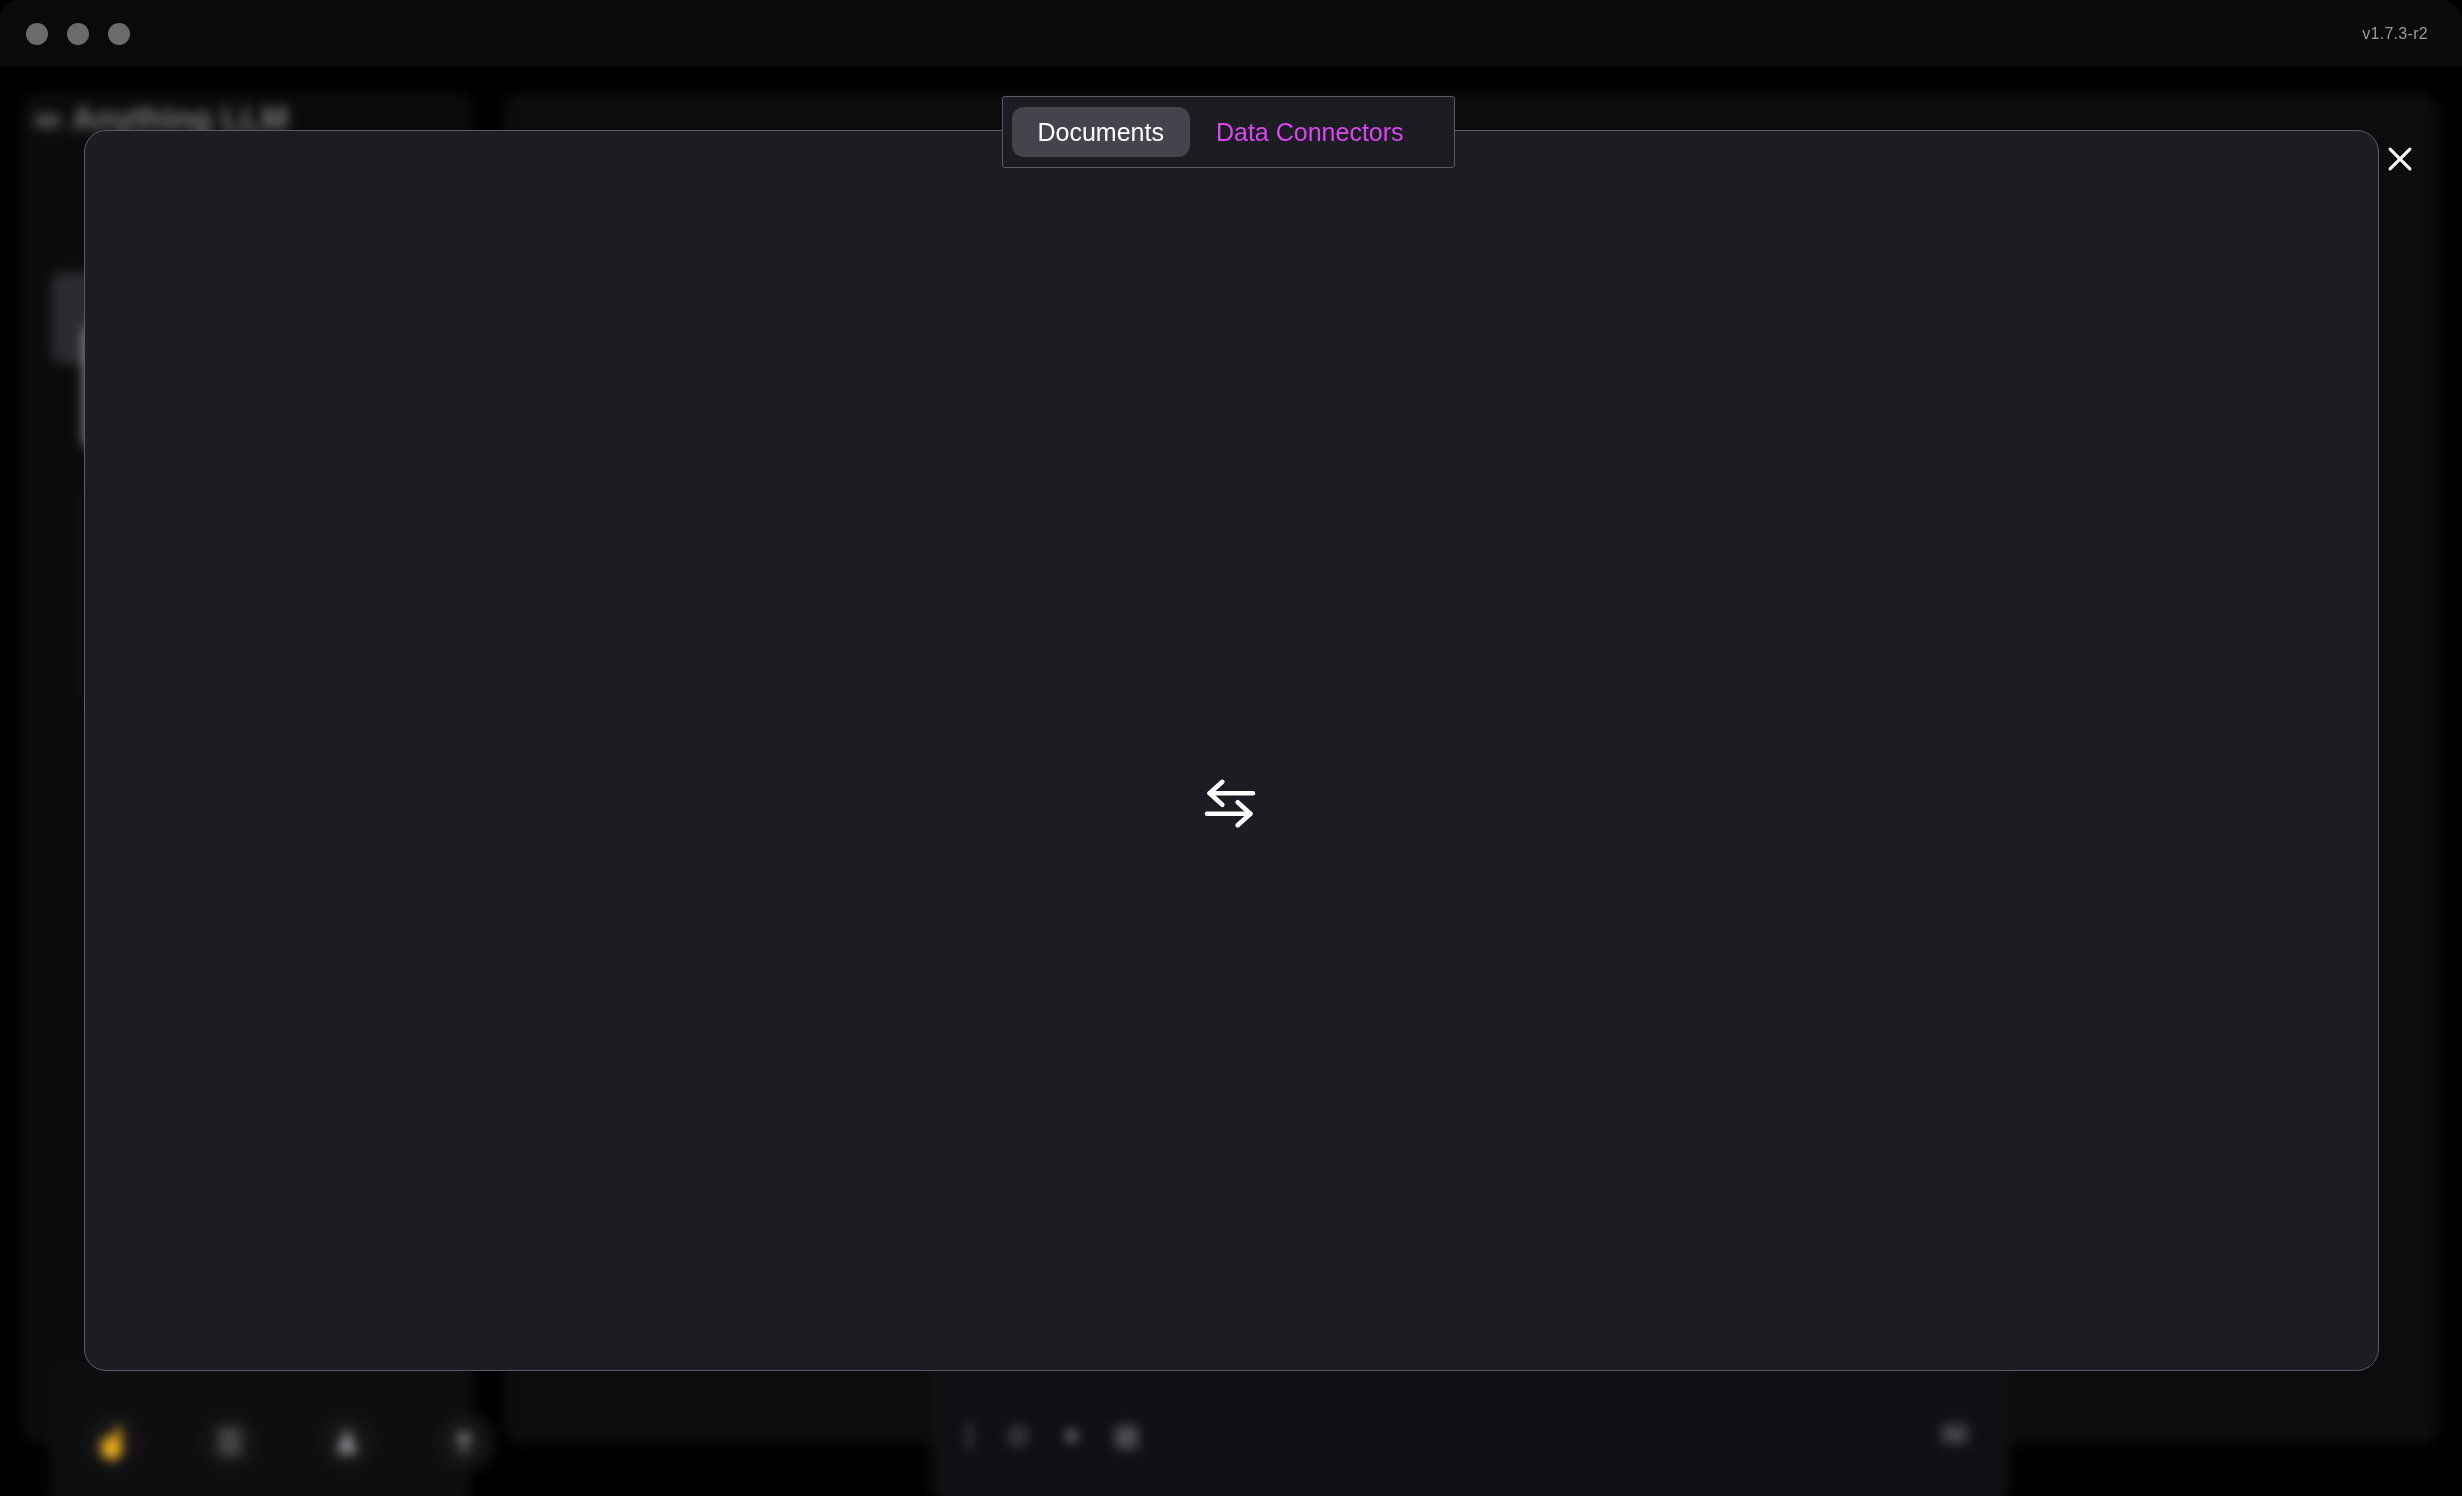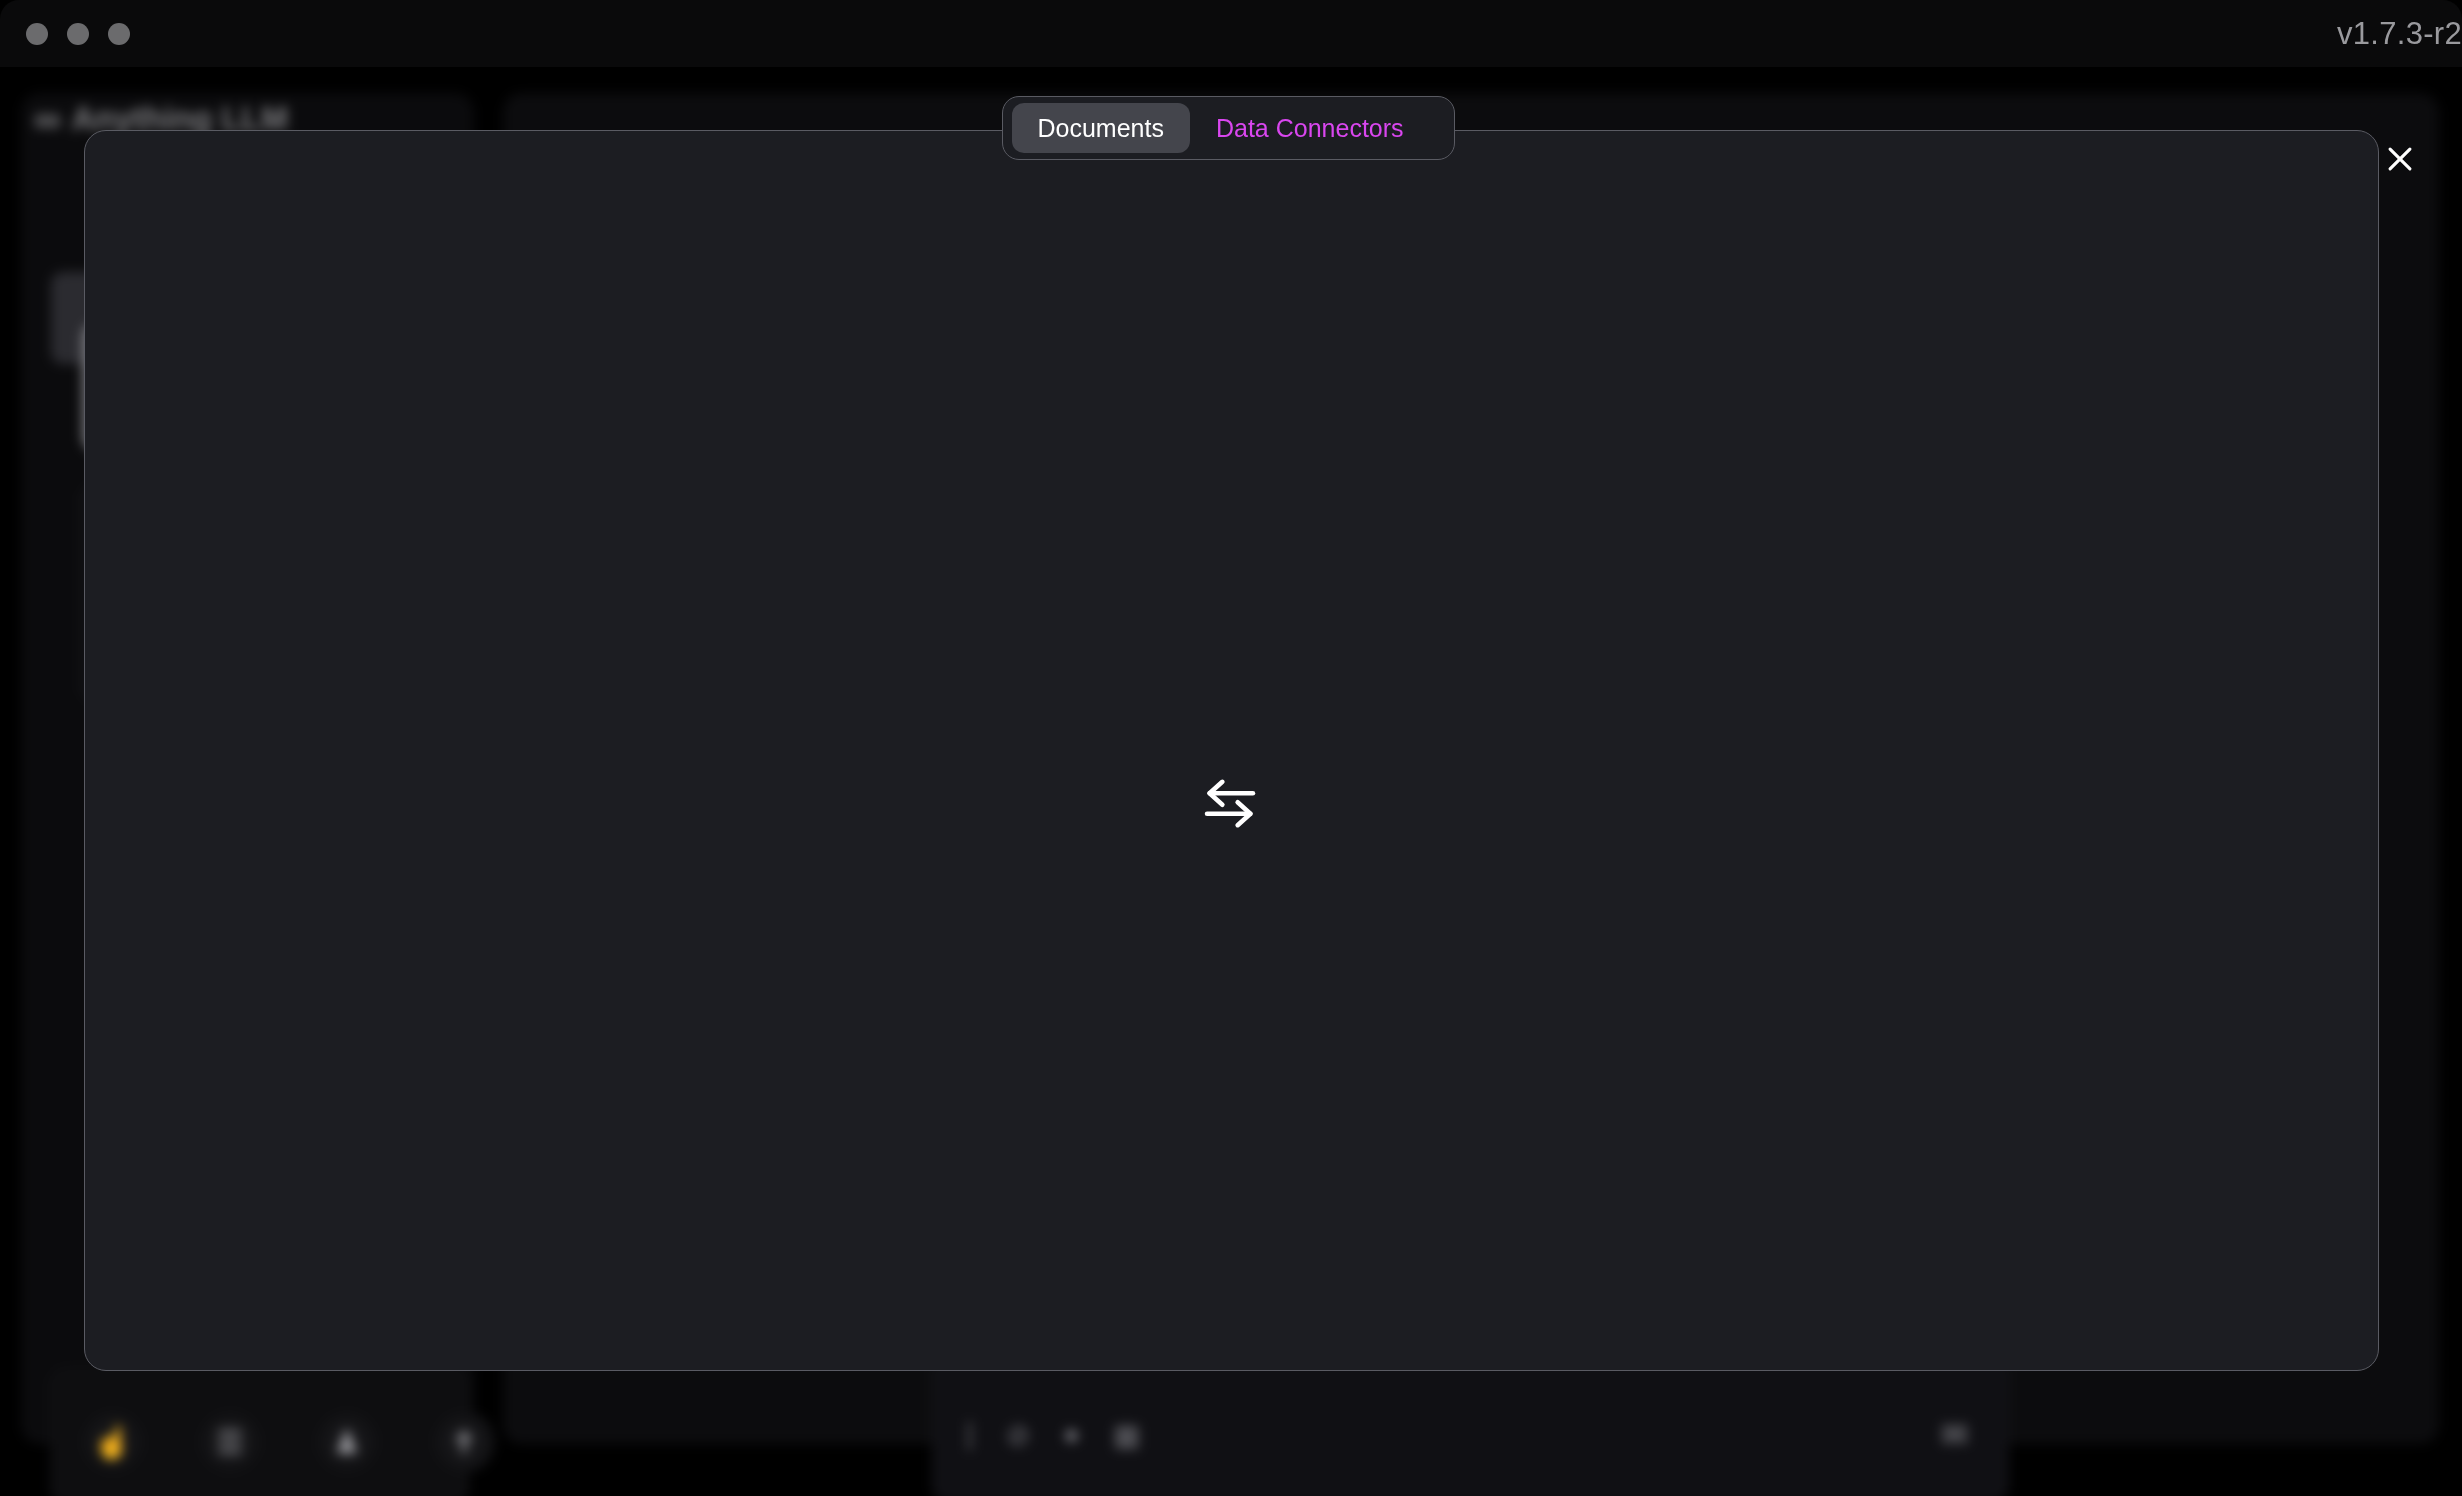--- a/index.html
+++ b/index.html
@@ -20,22 +20,22 @@
     position: absolute; top: 0; left: 0;
     width: 2462px; height: 67px;
     background: #0a0a0b;
     border-radius: 19px 19px 0 0;
     display: flex; align-items: center;
     z-index: 5;
   }
   .traffic { display: flex; gap: 19px; margin-left: 26px; }
   .dot { width: 22px; height: 22px; border-radius: 50%; background: #6b6b6d; }
   .version {
-    margin-left: auto; 
-    color: #9a9a9e; font-size: 31px; letter-spacing: 0.3px;
+    margin-left: auto; margin-right: 34px;
+    color: #9a9a9e; font-size: 16px; letter-spacing: 0.3px;
   }
 
   
   .bg-layer {
     position: absolute; top: 67px; left: 0;
     width: 2462px; height: 1430px;
     filter: blur(6px);
     z-index: 1;
   }
   .bg-sidebar {
@@ -110,24 +110,24 @@
     background: #1c1d22;
     border: 1.7px solid #5a5b63;
     border-radius: 22px;
     z-index: 10;
   }
 
   
   .tabbar {
     position: absolute;
     left: 1002px; top: 96px;
-    width: 453px; height: 64px;
+    width: 453px; height: 72px;
     background: #1c1d22;
     border: 1.7px solid #5a5b63;
-    border-radius: 17px;
+    border-radius: 3px;
     display: flex; align-items: center;
     padding: 0 8.5px;
     z-index: 12;
   }
   .tab {
     height: 50px; padding: 0 26px;
     display: flex; align-items: center;
     font-size: 25px; border-radius: 12px;
     color: #d946ef; cursor: pointer;
     white-space: nowrap;

